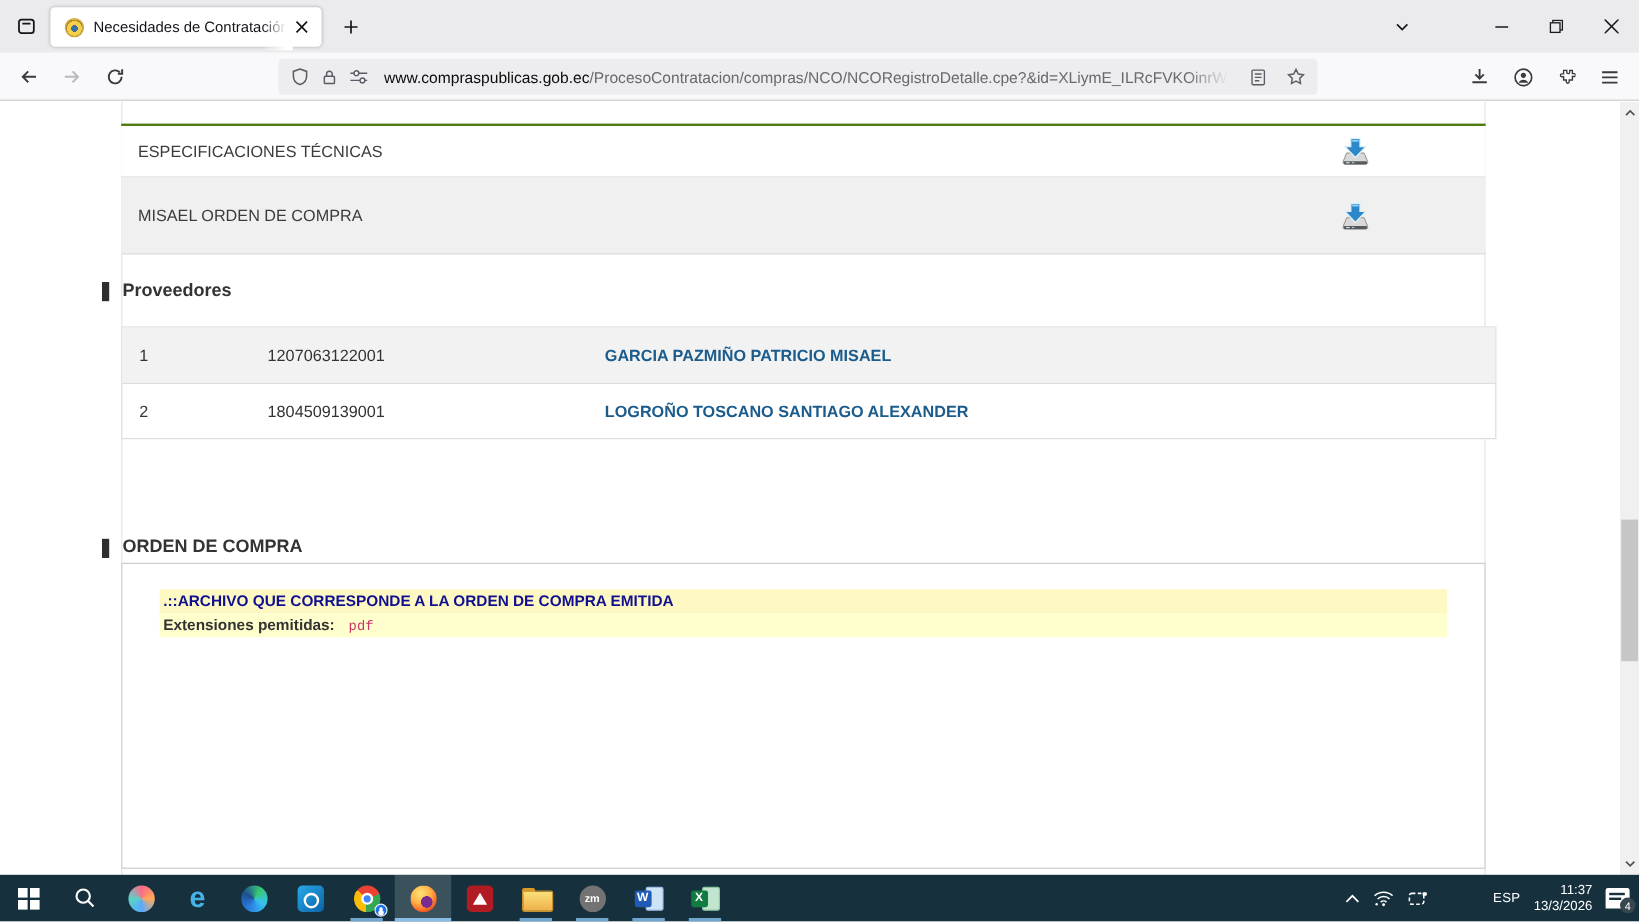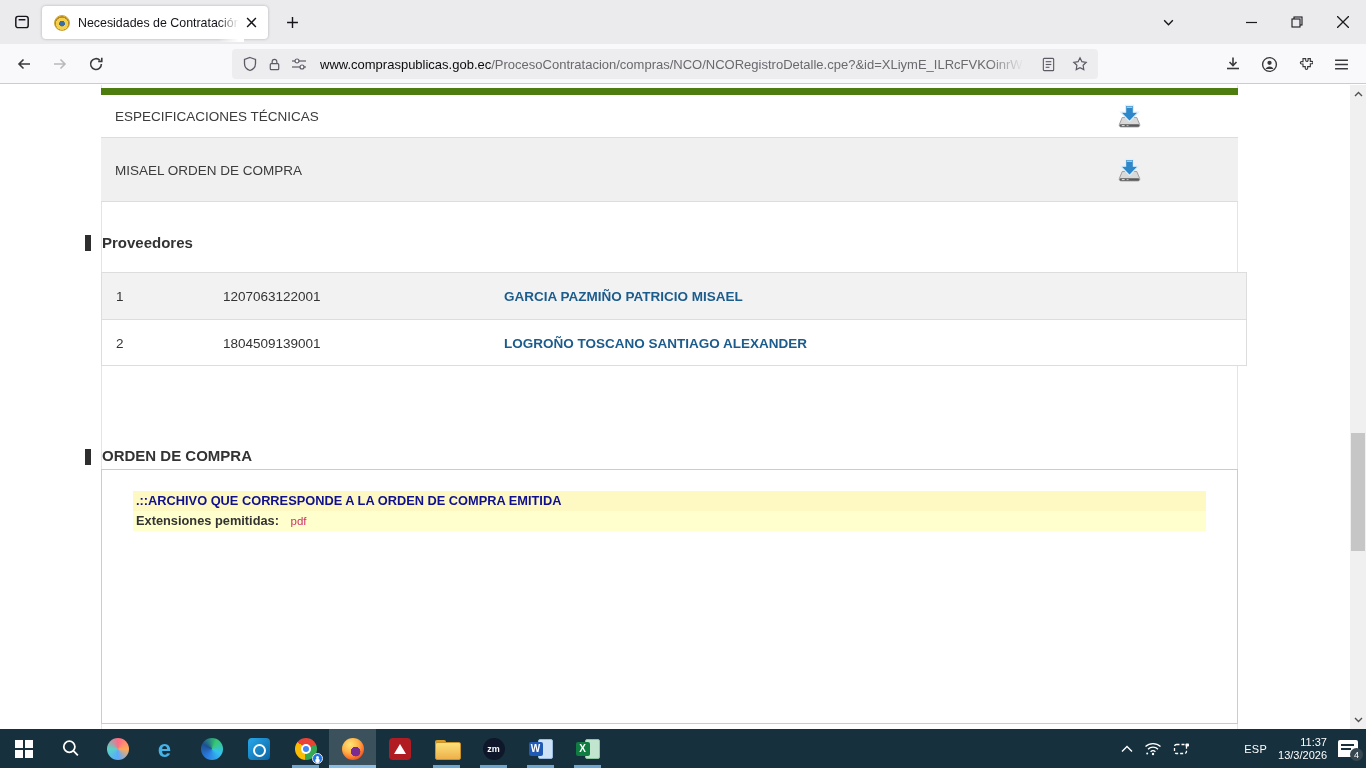--- a/index.html
+++ b/index.html
@@ -33,21 +33,21 @@
   .url-path { color:#69696e; }
   .url-fade { position:absolute; right:62px; top:2px; width:48px; height:26px; background:linear-gradient(to right, rgba(237,237,239,0), #ededef 75%); }
   .urlbar-right { display:flex; align-items:center; gap:16px; flex:0 0 auto; margin-left:6px; }
   #btn-downloads { left:1218px; } #btn-account { left:1254px; } #btn-ext { left:1290px; } #btn-menu { left:1326px; }
 
   
   #content { position:absolute; left:0; top:85px; width:1366px; height:644px; background:#fff; overflow:hidden; }
   .container-line-l { position:absolute; left:101px; top:0; height:644px; border-left:1px solid #e4e4e4; }
   .container-line-r { position:absolute; left:1237px; top:0; height:644px; border-left:1px solid #e4e4e4; }
 
-  #doc-table { position:absolute; left:101px; top:3px; width:1137px; border-top:7px solid #4d7c0f; }
+  #doc-table { position:absolute; left:101px; top:18px; width:1137px; border-top:2px solid #4d7c0f; }
   .doc-row { position:relative; width:100%; border-bottom:1px solid #ddd; }
   .doc-row-1 { height:43px; background:#fff; }
   .doc-row-2 { height:64px; background:#f0f0f0; }
   .doc-label { position:absolute; left:14px; top:50%; transform:translateY(-50%); font-size:13.5px; color:#3c3c3c; }
   .doc-dl { position:absolute; left:1012px; top:50%; transform:translateY(-50%); width:33px; height:31px; cursor:pointer; }
 
   .section-marker { position:absolute; width:6px; height:16px; background:#2e2e2e; }
   .section-heading { position:absolute; font-size:15px; font-weight:bold; color:#333; }
   #prov-marker { left:85px; top:150px; }
   #prov-heading { left:102px; top:149px; }
@@ -63,21 +63,21 @@
   .prov-link { font-weight:bold; color:#1c5c8c; cursor:pointer; text-decoration:none; }
 
   #orden-marker { left:85px; top:364px; }
   #orden-heading { left:102px; top:362px; }
 
   #orden-box { position:absolute; left:101px; top:384px; width:1137px; height:255px; border:1px solid #ccc; background:#fff; }
   .strip { position:absolute; left:31px; width:1073px; height:20px; line-height:20px; padding-left:3px; }
   #strip-title { top:21px; background:#fef9c3; font-size:12.8px; font-weight:bold; color:#0f0f8f; }
   #strip-ext { top:41px; background:#ffffcd; font-size:12.8px; color:#333; }
   #strip-ext .ext-label { font-weight:bold; }
-  #strip-ext .ext-value { font-family:Liberation Sans, sans-serif; font-size:11.5px; color:#cc3366; margin-left:8px; }
+  #strip-ext .ext-value { font-family:Liberation Mono, monospace; font-size:11.5px; color:#cc3366; margin-left:8px; }
 
   #upload-row { position:absolute; left:35px; top:79px; height:23px; display:flex; align-items:center; }
   .desc-label { font-size:13.5px; color:#000; margin-right:5px; }
   #desc-input { width:199px; height:21px; border:1px solid #767676; background:#fff; font-size:13px; padding:0 4px; font-family:"Liberation Sans",sans-serif; }
   .form-btn { height:21px; font-size:12.5px; color:#1b1b1b; background:#e9e9ed; border:1px solid #8f8f9d; border-radius:3px; padding:0 8px; font-family:"Liberation Sans",sans-serif; cursor:pointer; }
   #btn-examinar { margin-left:9px; }
   .no-file { font-size:13px; color:#3c3c3c; margin:0 8px; }
 
   
   #pg-scrollbar { position:absolute; right:0; top:0; width:16px; height:644px; background:#f0f0f1; }
@@ -103,21 +103,21 @@
   .chrome::before { content:""; position:absolute; left:6px; top:6px; width:10px; height:10px; background:#fff; border-radius:50%; }
   .chrome::after { content:""; position:absolute; left:8px; top:8px; width:6px; height:6px; background:#4285f4; border-radius:50%; }
   .chrome-badge { position:absolute; right:6px; bottom:4px; width:11px; height:11px; border-radius:50%; background:#1a73e8; border:1.5px solid #e8eaed; }
   .chrome-badge::after { content:""; position:absolute; left:2.8px; top:1.6px; width:3px; height:3px; background:#fff; border-radius:50%; box-shadow:0 3.2px 0 0.8px #fff; }
   .firefox { width:22px; height:22px; border-radius:50%; background:radial-gradient(circle at 62% 62%, #7a2b8f 0 24%, rgba(0,0,0,0) 26%), radial-gradient(circle at 38% 30%, #ffe478, #ffb347 40%, #ff7a2f 62%, #e2491f 82%, #b5256f 100%); }
   .acrobat { width:22px; height:22px; border-radius:4px; background:#b01c22; display:flex; align-items:center; justify-content:center; }
   .acrobat-tri { width:0; height:0; border-left:6px solid transparent; border-right:6px solid transparent; border-bottom:10px solid #fff; }
   .folder { position:relative; width:24px; height:18px; }
   .folder::before { content:""; position:absolute; left:0; top:0; width:11px; height:5px; background:#d99c27; border-radius:2px 2px 0 0; }
   .folder::after { content:""; position:absolute; left:0; top:2px; width:24px; height:16px; background:linear-gradient(#fbe07a,#eeb04a); border-radius:2px; border:1px solid #c8922b; }
-  .zoomapp { width:22px; height:22px; border-radius:50%; background:#0f172a; display:flex; align-items:center; justify-content:center; font-size:9px; font-weight:bold; color:#fff; }
+  .zoomapp { width:22px; height:22px; border-radius:50%; background:#737373; display:flex; align-items:center; justify-content:center; font-size:9px; font-weight:bold; color:#fff; }
   .office { position:relative; width:24px; height:22px; }
   .office .page { position:absolute; right:0; top:1px; width:15px; height:20px; border-radius:2px; }
   .office .front { position:absolute; left:0; top:4px; width:14px; height:14px; border-radius:2px; color:#fff; font-weight:bold; font-size:10px; display:flex; align-items:center; justify-content:center; }
   .word .page { background:#cfe3f7; border:1px solid #9bbde0; }
   .word .front { background:#1f5bb5; }
   .excel .page { background:#c2e5cf; border:1px solid #8cc5a2; }
   .excel .front { background:#107c41; }
 
   #tray { position:absolute; right:8px; top:0; height:39px; display:flex; align-items:center; gap:11px; color:#fff; }
   .tray-item { display:flex; align-items:center; justify-content:center; }

